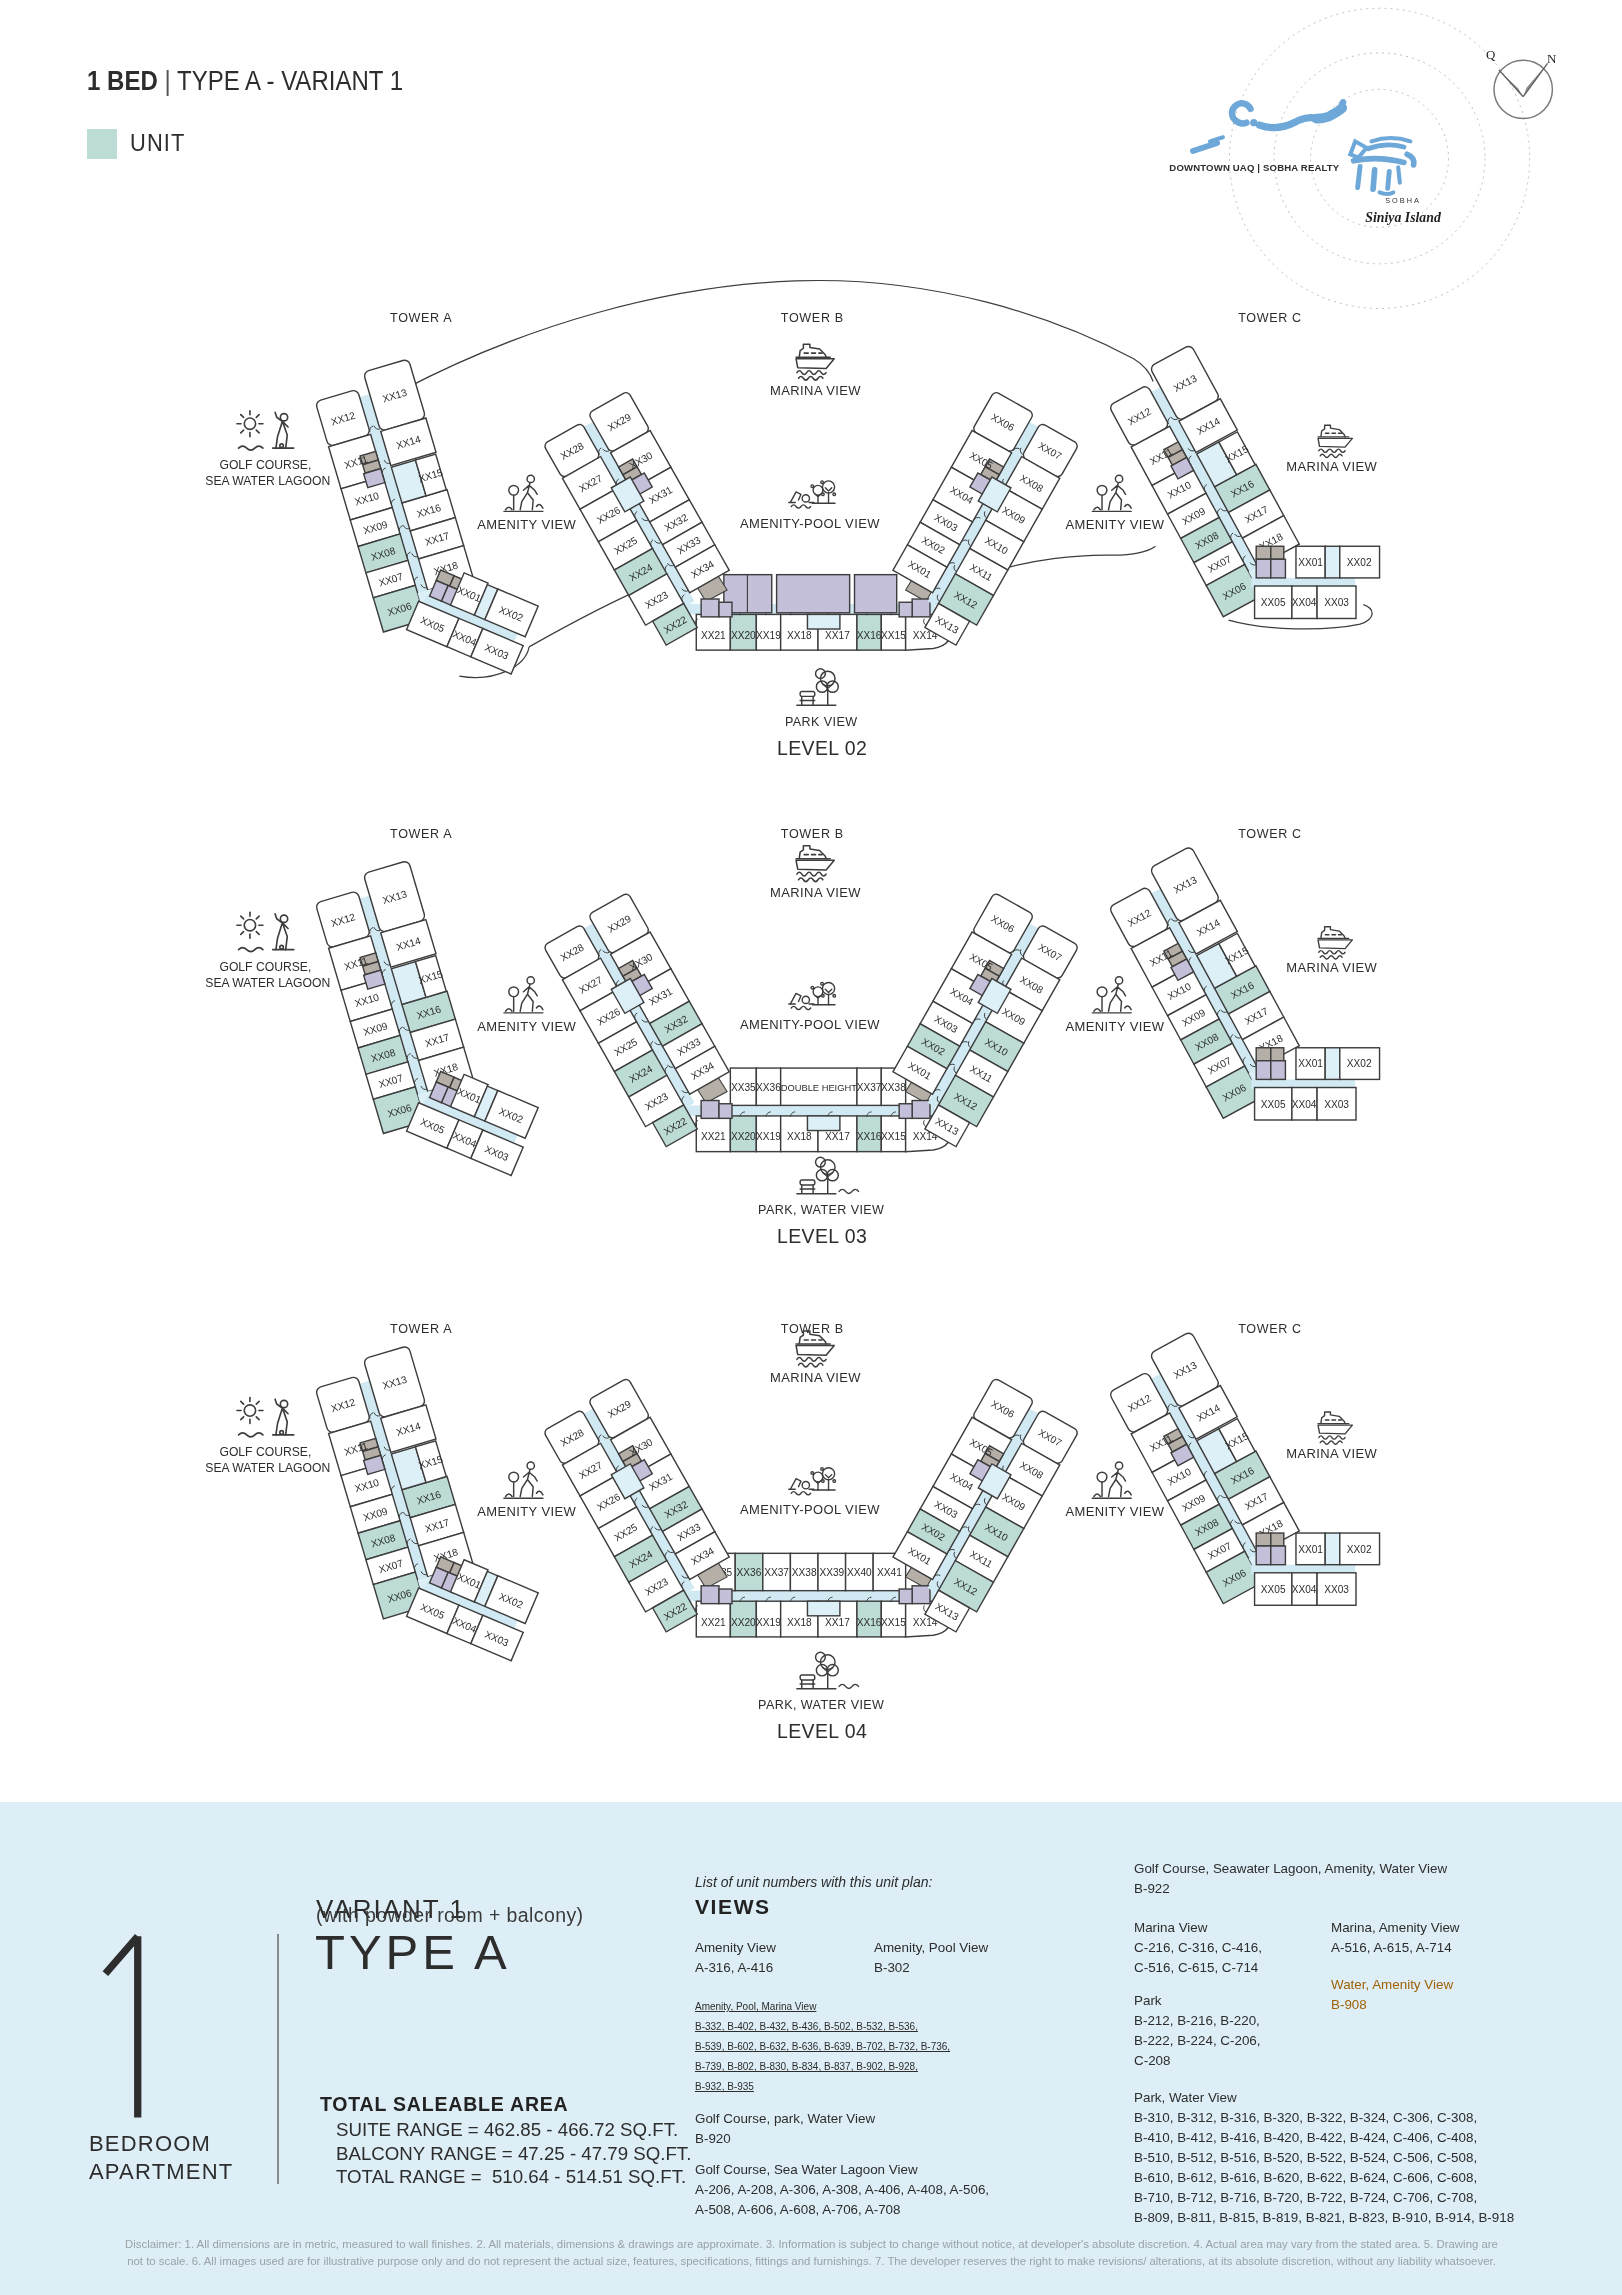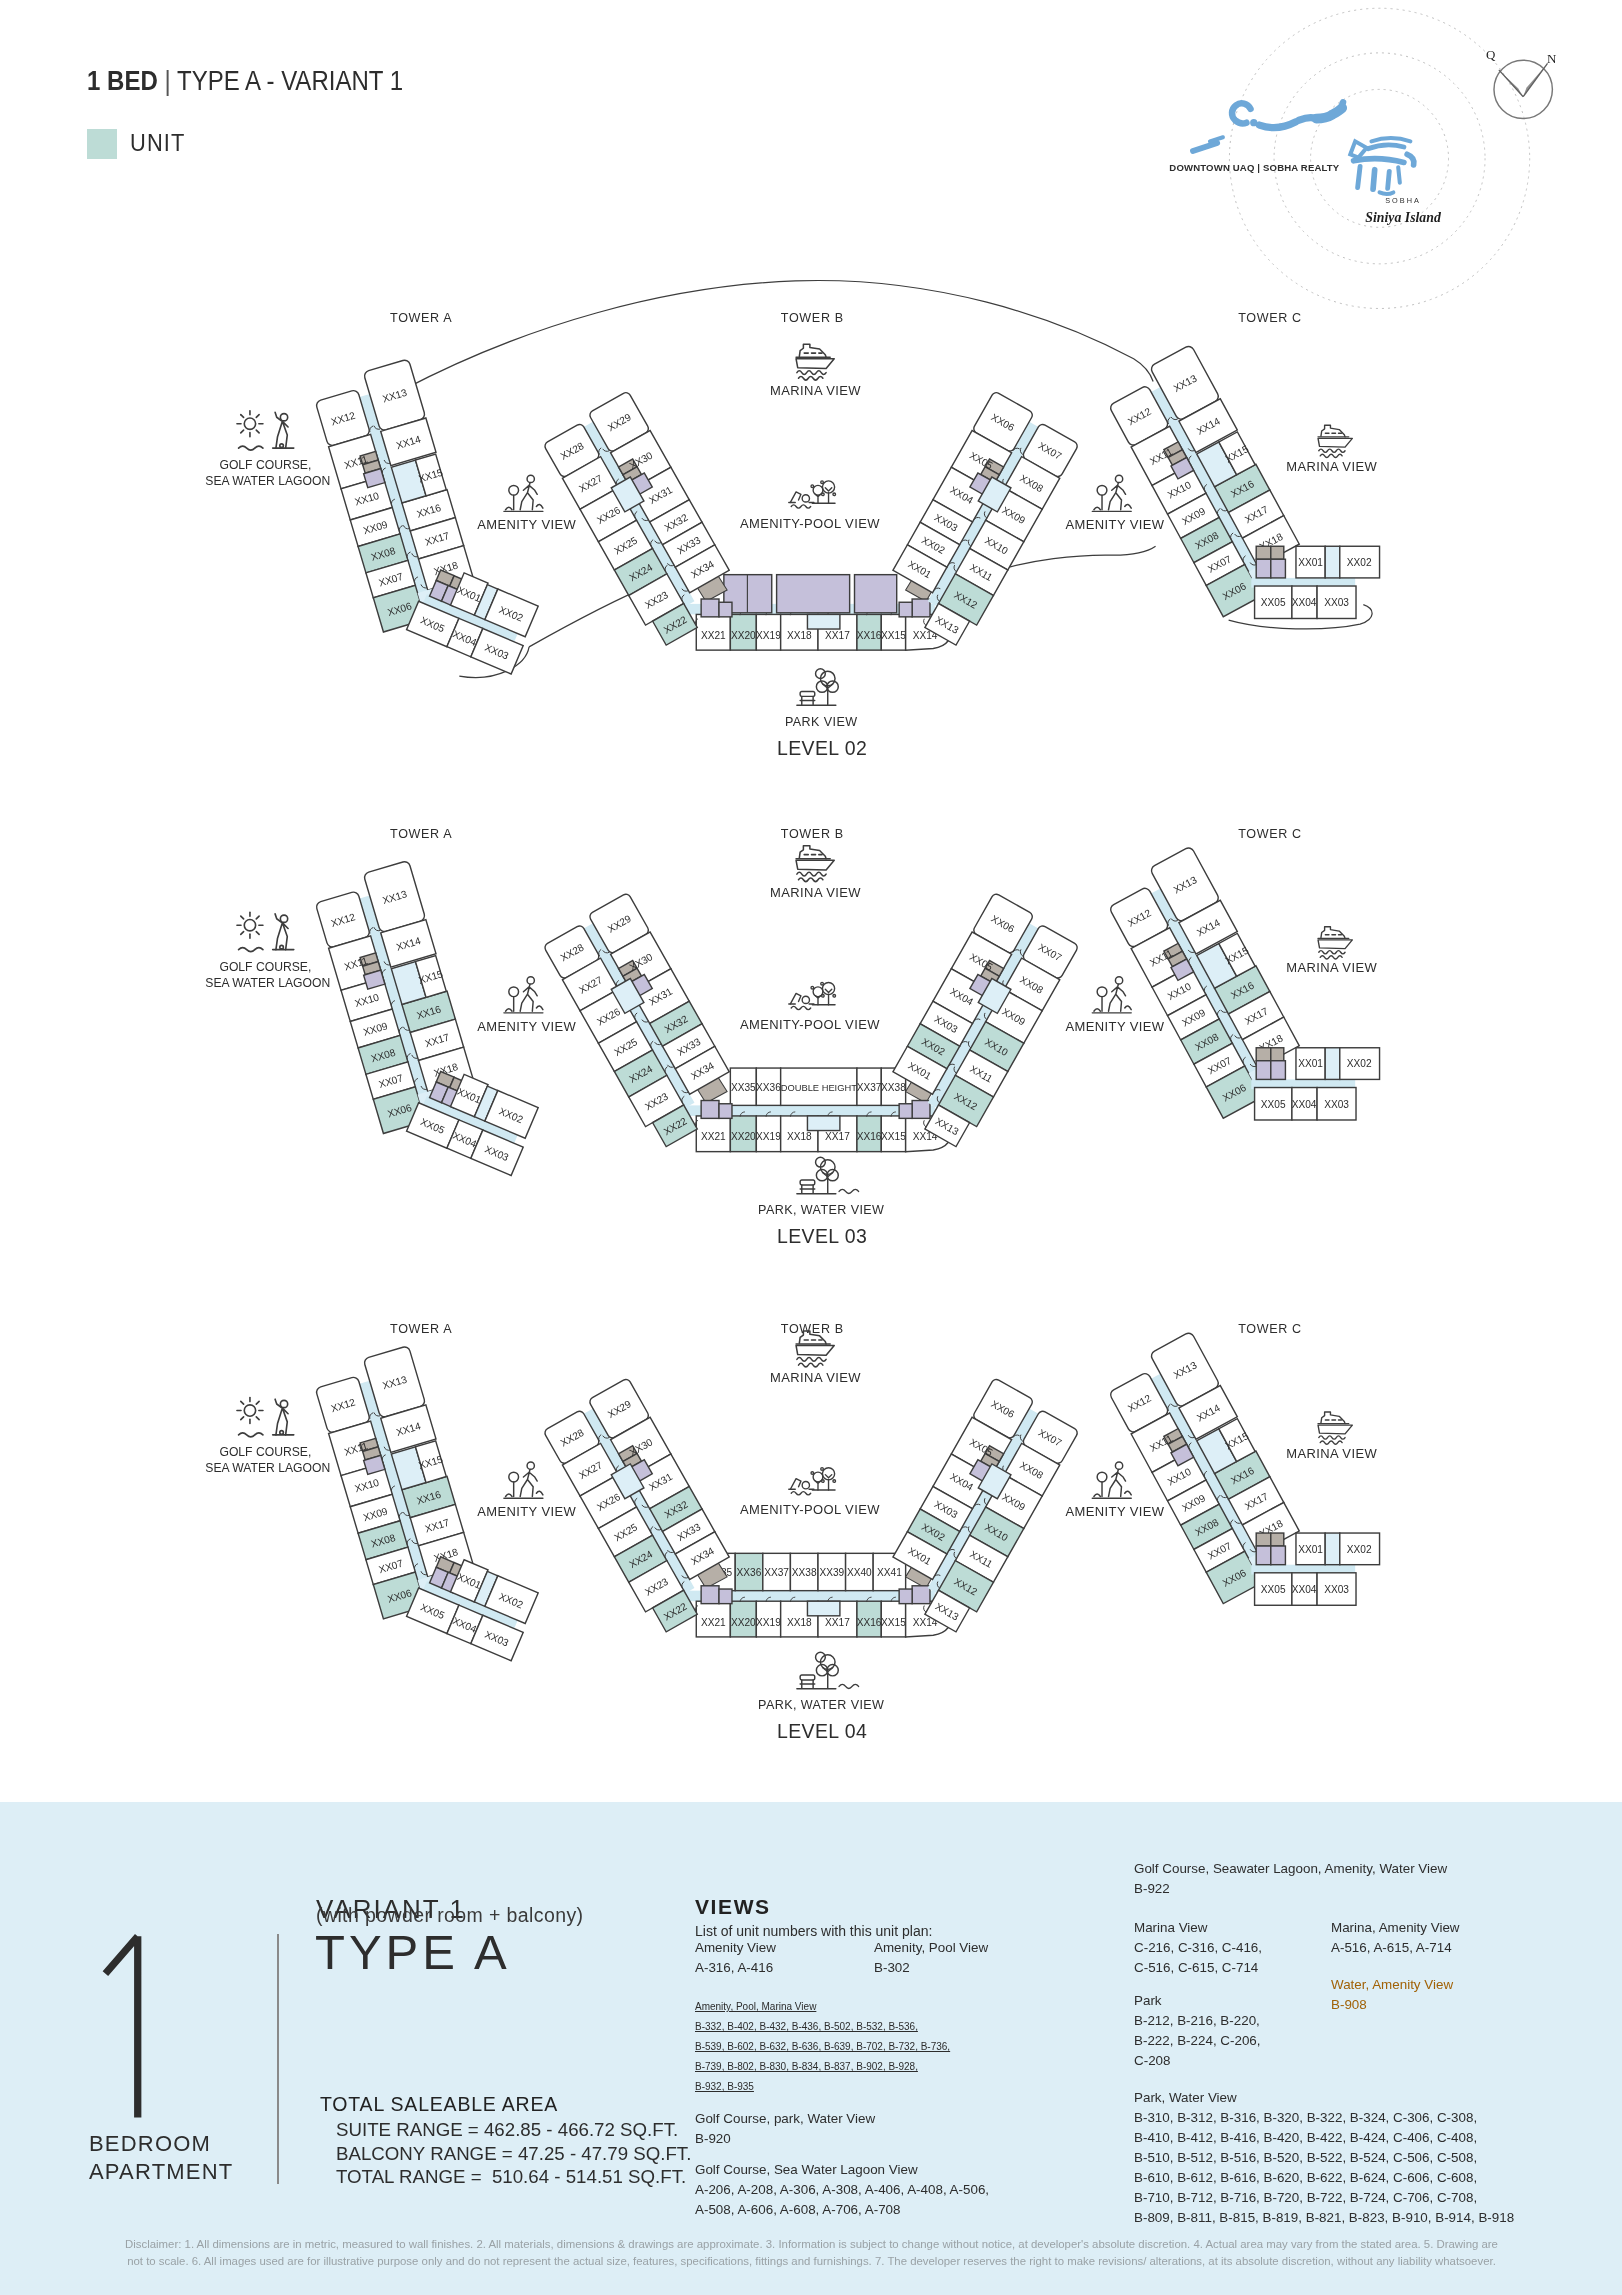--- a/index.html
+++ b/index.html
@@ -1463,24 +1463,24 @@
 <div class="abs" style="left:89px; top:2130px; font-size:22px; letter-spacing:1.2px; color:#2d2d2d; line-height:28px;">BEDROOM<br>APARTMENT</div>
 
 <div class="abs" style="left:277px; top:1934px; width:1.6px; height:250px; background:#8a8a8a;"></div>
 
 <div class="abs" style="left:315px; top:1924px; font-size:49px; letter-spacing:4px; color:#2d2d2d;">TYPE A</div>
 
 <div class="abs" style="left:316px; top:1894px; font-size:26px; letter-spacing:2px; color:#2d2d2d;">VARIANT 1</div>
 
 <div class="abs" style="left:316px; top:1904px; font-size:19.5px; letter-spacing:0.4px; color:#3a3a3a;">(with powder room + balcony)</div>
 
-<div class="abs" style="left:320px; top:2093px; font-size:19.5px; font-weight:normal; letter-spacing:0.8px; color:#222;">TOTAL SALEABLE AREA</div>
+<div class="abs" style="left:320px; top:2093px; font-size:19.5px; font-weight:bold; letter-spacing:0.8px; color:#222;">TOTAL SALEABLE AREA</div>
 <div class="abs" style="left:336px; top:2118px; font-size:18.7px; color:#2d2d2d; line-height:23.5px;">SUITE RANGE = 462.85 - 466.72 SQ.FT.<br>BALCONY RANGE = 47.25 - 47.79 SQ.FT.<br>TOTAL RANGE =&nbsp; 510.64 - 514.51 SQ.FT.</div>
 
-<div class="abs" style="left:695px; top:1923px; font-size:14px; color:#2d2d2d;">List of unit numbers with this unit plan:</div>
+<div class="abs" style="left:695px; top:1874px; font-size:14px; font-style:italic; color:#2d2d2d;">List of unit numbers with this unit plan:</div>
 
 <div class="abs" style="left:695px; top:1895px; font-size:21px; font-weight:bold; letter-spacing:1.6px; color:#222;">VIEWS</div>
 
 <div class="abs" style="left:695px; top:1938px; font-size:13.4px; color:#2d2d2d; line-height:20px;">
 Amenity View<br>A-316, A-416</div>
 <div class="abs" style="left:874px; top:1938px; font-size:13.4px; color:#2d2d2d; line-height:20px;">
 Amenity, Pool View<br>B-302</div>
 <div class="abs" style="left:695px; top:1997px; font-size:10px; color:#2d2d2d; line-height:20px;text-decoration:underline;">
 Amenity, Pool, Marina View<br>B-332, B-402, B-432, B-436, B-502, B-532, B-536,<br>B-539, B-602, B-632, B-636, B-639, B-702, B-732, B-736,<br>B-739, B-802, B-830, B-834, B-837, B-902, B-928,<br>B-932, B-935</div>
 <div class="abs" style="left:695px; top:2109px; font-size:13.4px; color:#2d2d2d; line-height:20px;">

